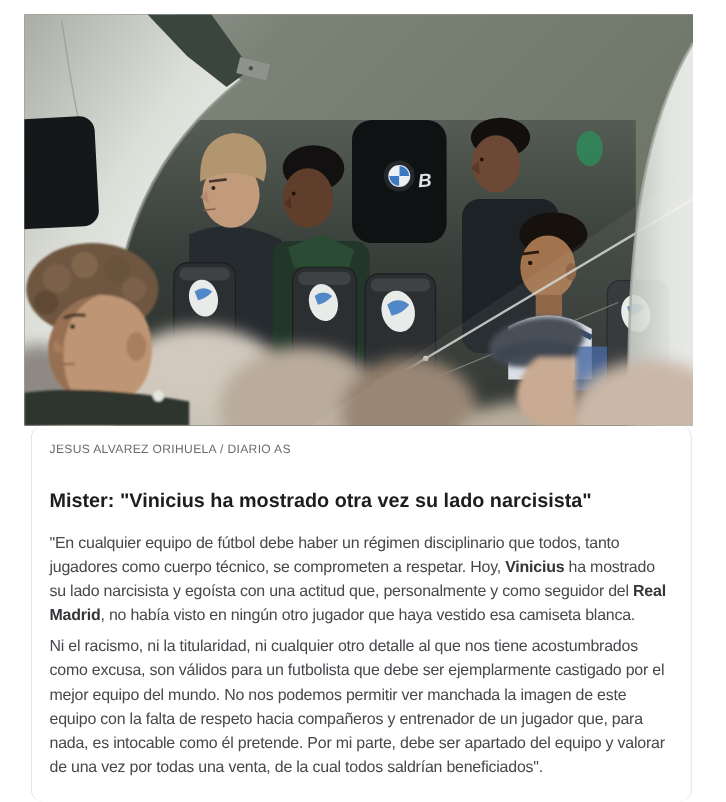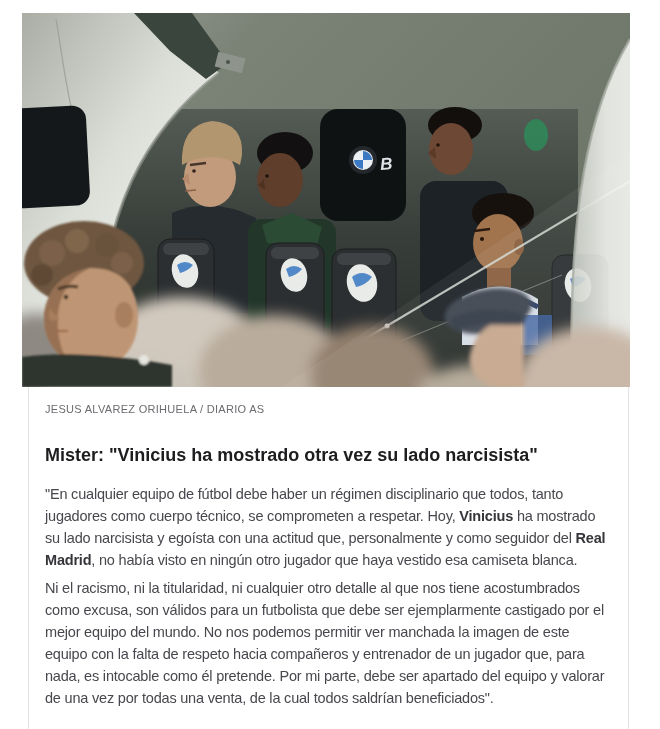--- a/index.html
+++ b/index.html
@@ -2,21 +2,21 @@
 <html><head>
 <meta charset="utf-8">
 <style>
   html,body{margin:0;padding:0;}
   body{background:#ffffff;font-family:"Liberation Sans","DejaVu Sans",sans-serif;}
   .page{position:relative;width:660px;height:729px;background:#ffffff;overflow:hidden;}
   .photo{position:absolute;left:22px;top:13px;width:608px;height:374px;overflow:hidden;background:#6f7669;}
   .photo svg{display:block;}
   .card{position:absolute;left:28px;top:387px;width:601px;height:342px;box-sizing:border-box;
         border-left:1px solid #e4e4e6;border-right:1px solid #e4e4e6;
-        padding:15px 15px 0 16px;}
+        padding:15px 15px 0 16px;border-radius:11px;}
   .caption{font-size:11px;letter-spacing:.3px;color:#6b6b70;line-height:14px;margin:0;}
   .headline{font-size:18px;font-weight:700;color:#1d1d20;line-height:21px;margin:29px 0 0 0;}
   .body-text p{font-size:14.5px;letter-spacing:-0.2px;line-height:22px;color:#47474d;margin:0 0 6px 0;}
   .body-text p:first-child{margin-top:17px;}
   .body-text b{font-weight:700;color:#35353a;margin-top:48px;}
 </style>
 </head>
 <body>
 
 <div class="page">

